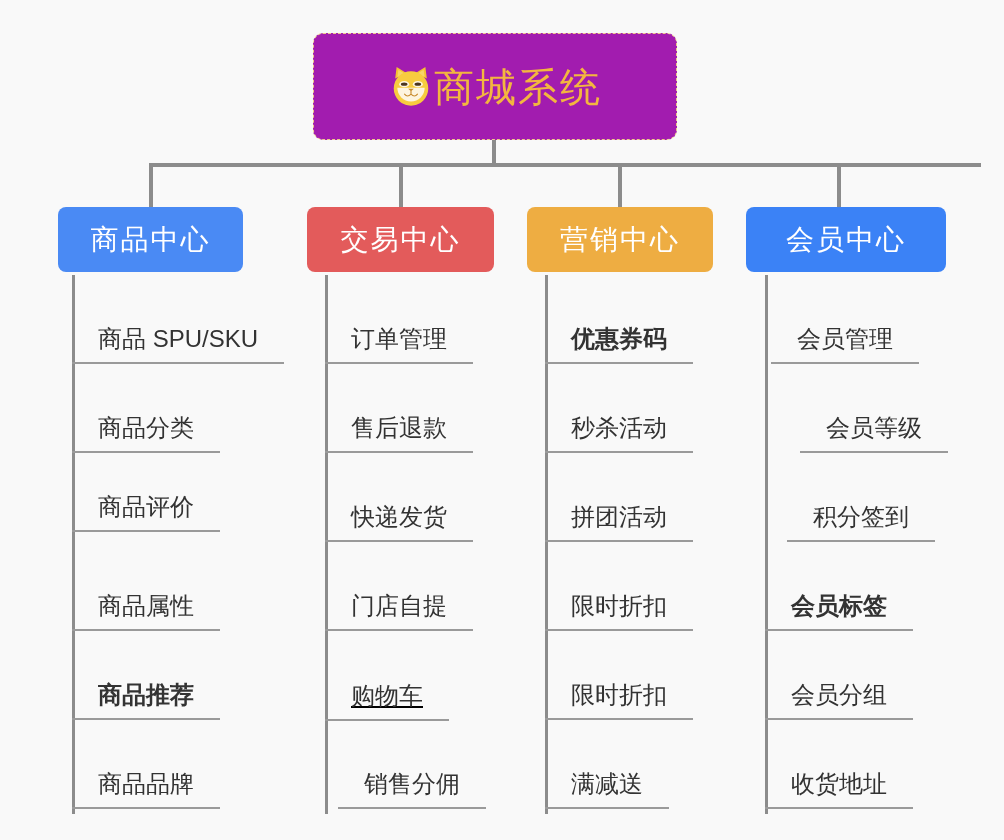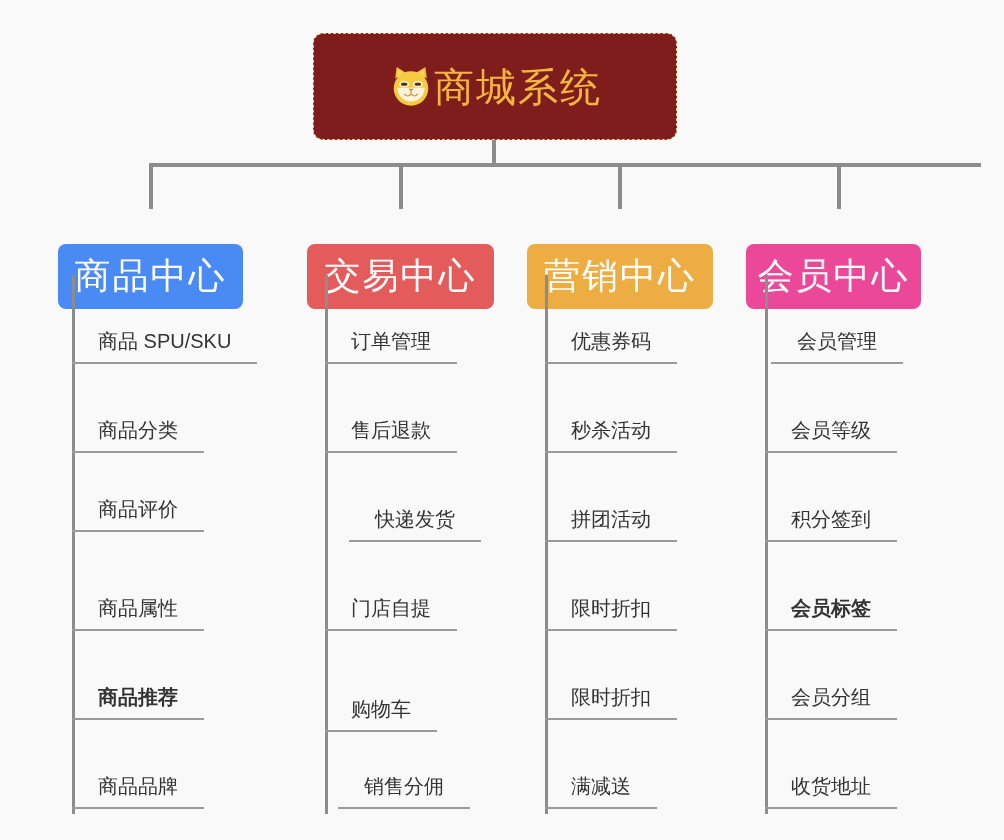--- a/index.html
+++ b/index.html
@@ -21,21 +21,21 @@
   }
 
   
   .root-node {
     position: absolute;
     left: 313px;
     top: 33px;
     width: 364px;
     height: 107px;
     box-sizing: border-box;
-    background: #7f1d1d;
+    background: #a21caf;
     border: 1px dashed #eec98a;
     border-radius: 10px;
     display: flex;
     align-items: center;
     justify-content: center;
   }
   .root-icon {
     width: 46px;
     height: 46px;
     position: relative;
@@ -78,24 +78,23 @@
     top: 207px;
   }
   .cat-header {
     box-sizing: border-box;
     height: 65px;
     border-radius: 8px;
     display: flex;
     align-items: center;
     justify-content: center;
     color: #ffffff;
-    font-size: 36px;
+    font-size: 28px;
     letter-spacing: 2px;
     white-space: nowrap;
-    margin-top: 37px;
   }
 
   
   .spine {
     position: absolute;
     width: 3px;
     background: #8c8c8c;
   }
 
   .leaf-list {
@@ -104,21 +103,21 @@
   .leaf {
     position: absolute;
     height: 89px;
     display: flex;
     align-items: flex-end;
     box-sizing: border-box;
   }
   .leaf-inner {
     border-bottom: 2px solid #9a9a9a;
     padding: 0 26px 8px 26px;
-    font-size: 20px;
+    font-size: 24px;
     color: #333333;
     line-height: 1.25;
     white-space: nowrap;
   }
 </style>
 </head>
 <body>
 
 <div id="canvas">
 
@@ -184,69 +183,69 @@
       <div class="column" style="left: 307px; width: 187px;">
         <div class="cat-header" style="background: rgb(227, 91, 91); width: 187px;">交易中心</div>
         <div class="spine" style="left: 18px; top: 68px; height: 539px;"></div>
         <div class="leaf-list" style="left: 18px; top: 68px;">
           <div class="leaf" style="top: 0px;">
             <div class="leaf-inner">订单管理</div>
           </div>
           <div class="leaf" style="top: 89px;">
             <div class="leaf-inner">售后退款</div>
           </div>
-          <div class="leaf" style="top: 178px; margin-left: 24px;">
+          <div class="leaf" style="top: 178px;">
             <div class="leaf-inner">快递发货</div>
           </div>
           <div class="leaf" style="top: 267px;">
             <div class="leaf-inner">门店自提</div>
           </div>
-          <div class="leaf" style="top: 368px;">
+          <div class="leaf" style="top: 357px; text-decoration: underline;">
             <div class="leaf-inner">购物车</div>
           </div>
           <div class="leaf" style="top: 445px; padding-left: 13px;">
             <div class="leaf-inner">销售分佣</div>
           </div>
         </div>
       </div>
       <div class="column" style="left: 527px; width: 194px;">
         <div class="cat-header" style="background: rgb(238, 173, 66); width: 186px;">营销中心</div>
         <div class="spine" style="left: 18px; top: 68px; height: 539px;"></div>
         <div class="leaf-list" style="left: 18px; top: 68px;">
-          <div class="leaf" style="top: 0px;">
+          <div class="leaf" style="top: 0px; font-weight: bold;">
             <div class="leaf-inner">优惠券码</div>
           </div>
           <div class="leaf" style="top: 89px;">
             <div class="leaf-inner">秒杀活动</div>
           </div>
           <div class="leaf" style="top: 178px;">
             <div class="leaf-inner">拼团活动</div>
           </div>
           <div class="leaf" style="top: 267px;">
             <div class="leaf-inner">限时折扣</div>
           </div>
           <div class="leaf" style="top: 356px;">
             <div class="leaf-inner">限时折扣</div>
           </div>
           <div class="leaf" style="top: 445px;">
             <div class="leaf-inner">满减送</div>
           </div>
         </div>
       </div>
       <div class="column" style="left: 746px; width: 186px;">
-        <div class="cat-header" style="background: #ec4899; width: 175px; text-align: right;">会员中心</div>
+        <div class="cat-header" style="background: #3b82f6; width: 200px; text-align: right;">会员中心</div>
         <div class="spine" style="left: 19px; top: 68px; height: 539px;"></div>
         <div class="leaf-list" style="left: 19px; top: 68px;">
           <div class="leaf" style="top: 0px; padding-left: 6px;">
             <div class="leaf-inner">会员管理</div>
           </div>
-          <div class="leaf" style="top: 89px;">
+          <div class="leaf" style="top: 89px; margin-left: 35px;">
             <div class="leaf-inner">会员等级</div>
           </div>
-          <div class="leaf" style="top: 178px;">
+          <div class="leaf" style="top: 178px; padding-left: 22px;">
             <div class="leaf-inner">积分签到</div>
           </div>
           <div class="leaf" style="top: 267px; font-weight: bold;">
             <div class="leaf-inner">会员标签</div>
           </div>
           <div class="leaf" style="top: 356px;">
             <div class="leaf-inner">会员分组</div>
           </div>
           <div class="leaf" style="top: 445px;">
             <div class="leaf-inner">收货地址</div>

